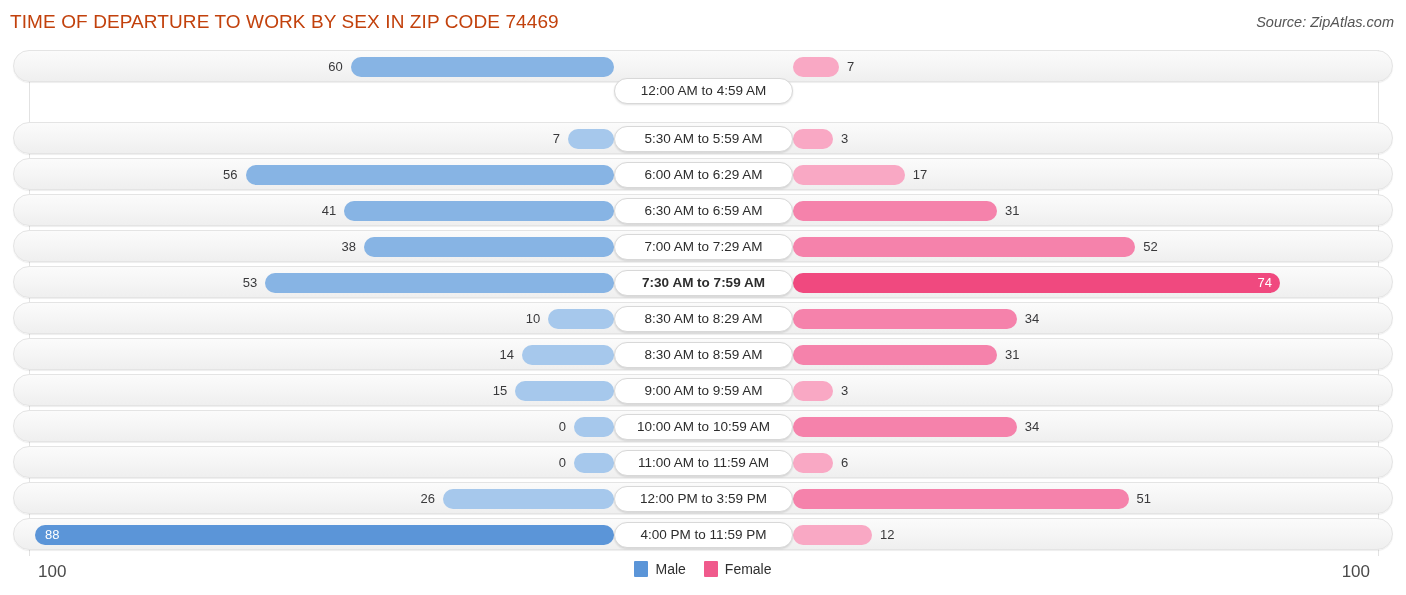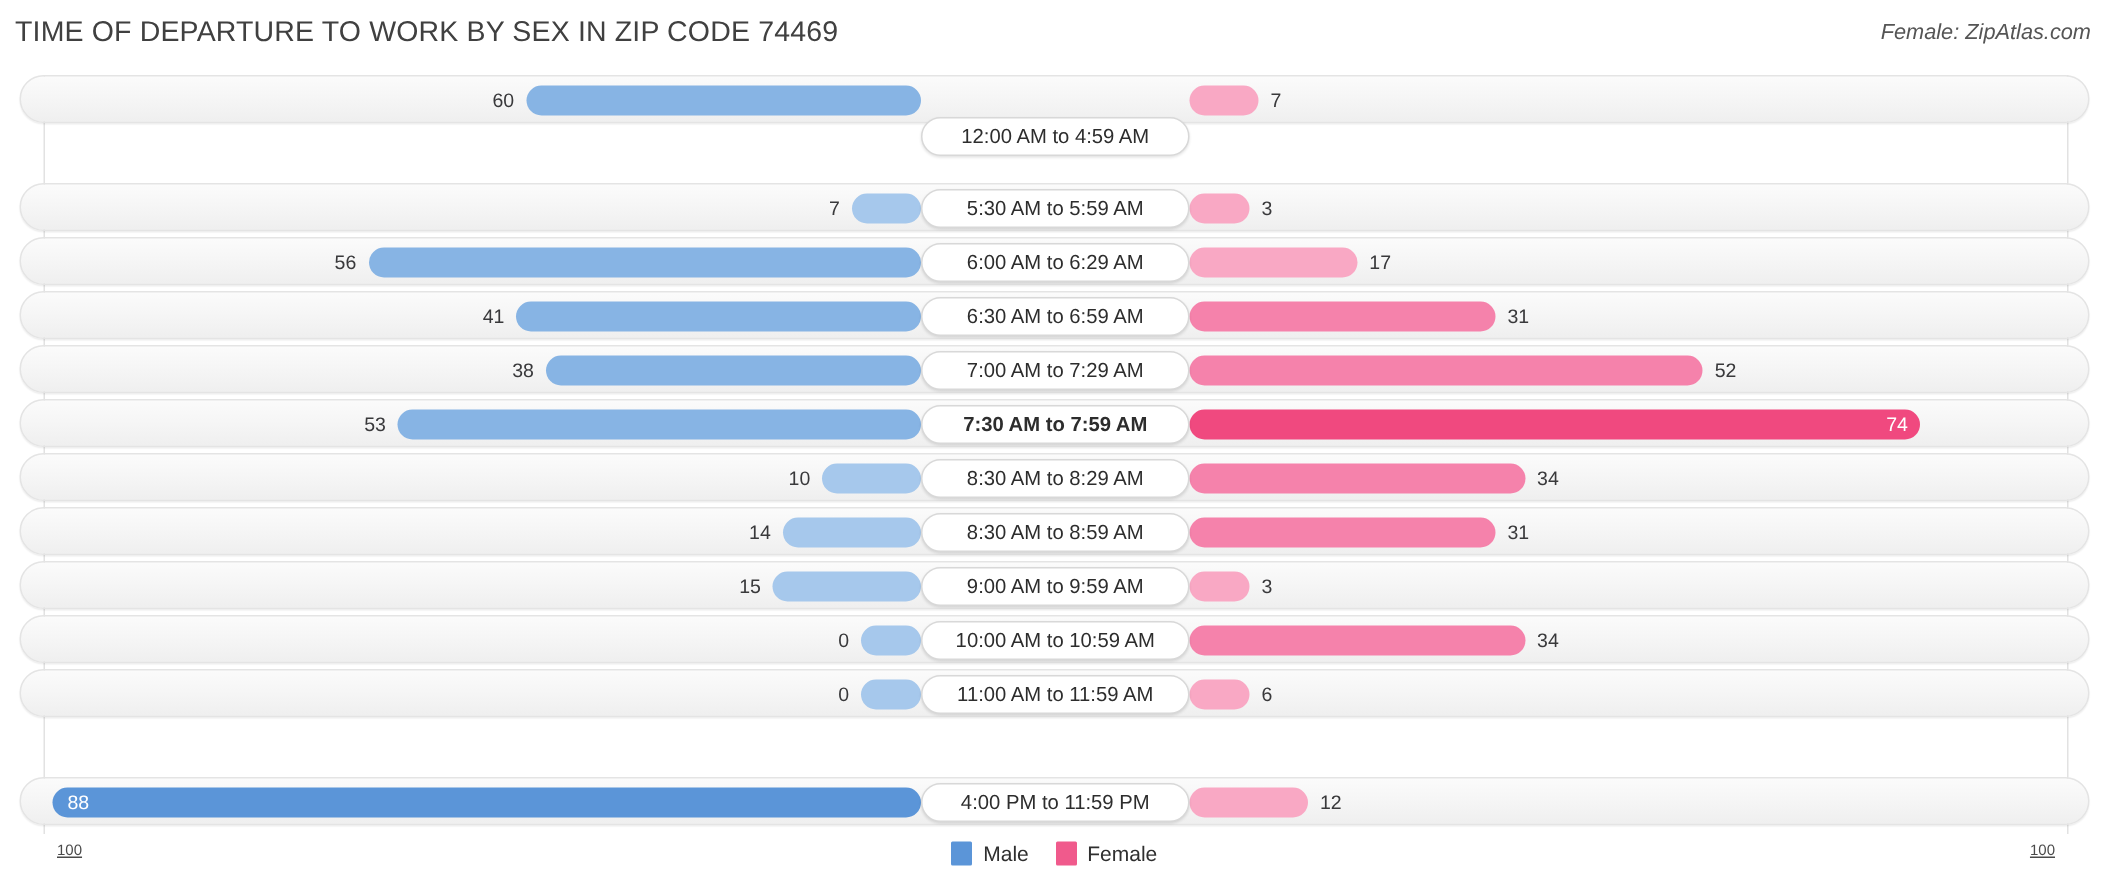--- a/index.html
+++ b/index.html
@@ -22,21 +22,21 @@
     position: absolute;
     top: 0; left: 0;
     width: 1406px;
     height: 46px;
   }
   .chart-title {
     position: absolute;
     left: 10px;
     top: 11px;
     font-size: 19px;
-    color: #404040;
+    color: #c2410c;
     letter-spacing: 0.1px;
     white-space: nowrap;
   }
   .source-note {
     position: absolute;
     right: 12px;
     top: 14px;
     font-size: 14.5px;
     font-style: italic;
     color: #555555;
@@ -117,23 +117,22 @@
   .footer {
     position: absolute;
     left: 0;
     top: 554px;
     width: 1406px;
     height: 41px;
   }
   .axis-min, .axis-max {
     position: absolute;
     top: 8px;
-    font-size: 10px;
+    font-size: 17px;
     color: #4a4a4a;
-    text-decoration: underline;
   }
   .axis-min { left: 38px; }
   .axis-max { right: 36px; }
 
   .legend {
     position: absolute;
     left: 0;
     top: 7px;
     width: 1406px;
     display: flex;
@@ -156,21 +155,21 @@
     color: #2f2f2f;
   }
 </style>
 </head>
 <body>
 
 <div id="chart-root">
 
   <div class="header">
     <div class="chart-title">TIME OF DEPARTURE TO WORK BY SEX IN ZIP CODE 74469</div>
-    <div class="source-note">Female: ZipAtlas.com</div>
+    <div class="source-note">Source: ZipAtlas.com</div>
   </div>
 
   <div class="plot" id="plot">
     <div class="frame-left"></div>
     <div class="frame-right"></div>
   <div class="row" style="top: 4px;">
         <div class="bar male" style="left: 336.8px; width: 263.2px; background: rgb(135, 180, 228);"></div>
         <div class="val left" style="left: 270.8px; width: 58px;">60</div>
         <div class="bar female" style="left: 779px; width: 46.06px; background: rgb(249, 168, 196);"></div>
         <div class="val right" style="left: 833.06px; width: 58px;">7</div>
@@ -238,20 +237,27 @@
         <div class="bar female" style="left: 779px; width: 223.72px; background: rgb(245, 130, 171);"></div>
         <div class="val right" style="left: 1010.72px; width: 58px;">34</div>
         <div class="center-pill" style="left: 600px;">10:00 AM to 10:59 AM</div>
       </div>
       <div class="row" style="top: 400px;">
         <div class="bar male" style="left: 560px; width: 40px; background: rgb(166, 200, 236);"></div>
         <div class="val left" style="left: 494px; width: 58px;">0</div>
         <div class="bar female" style="left: 779px; width: 40px; background: rgb(249, 168, 196);"></div>
         <div class="val right" style="left: 827px; width: 58px;">6</div>
         <div class="center-pill" style="left: 600px;">11:00 AM to 11:59 AM</div>
+      </div>
+      <div class="row" style="top: 436px;">
+        <div class="bar male" style="left: 428.92px; width: 171.08px; background: rgb(166, 200, 236);"></div>
+        <div class="val left" style="left: 362.92px; width: 58px;">26</div>
+        <div class="bar female" style="left: 779px; width: 335.58px; background: rgb(245, 130, 171);"></div>
+        <div class="val right" style="left: 1122.58px; width: 58px;">51</div>
+        <div class="center-pill" style="left: 600px;">12:00 PM to 3:59 PM</div>
       </div>
       <div class="row" style="top: 472px;">
         <div class="bar male" style="left: 20.96px; width: 579.04px; background: rgb(91, 149, 216);"></div>
         <div class="val inside" style="left: 30.96px;">88</div>
         <div class="bar female" style="left: 779px; width: 78.96px; background: rgb(249, 168, 196);"></div>
         <div class="val right" style="left: 865.96px; width: 58px;">12</div>
         <div class="center-pill" style="left: 600px;">4:00 PM to 11:59 PM</div>
       </div>
     </div>
 

